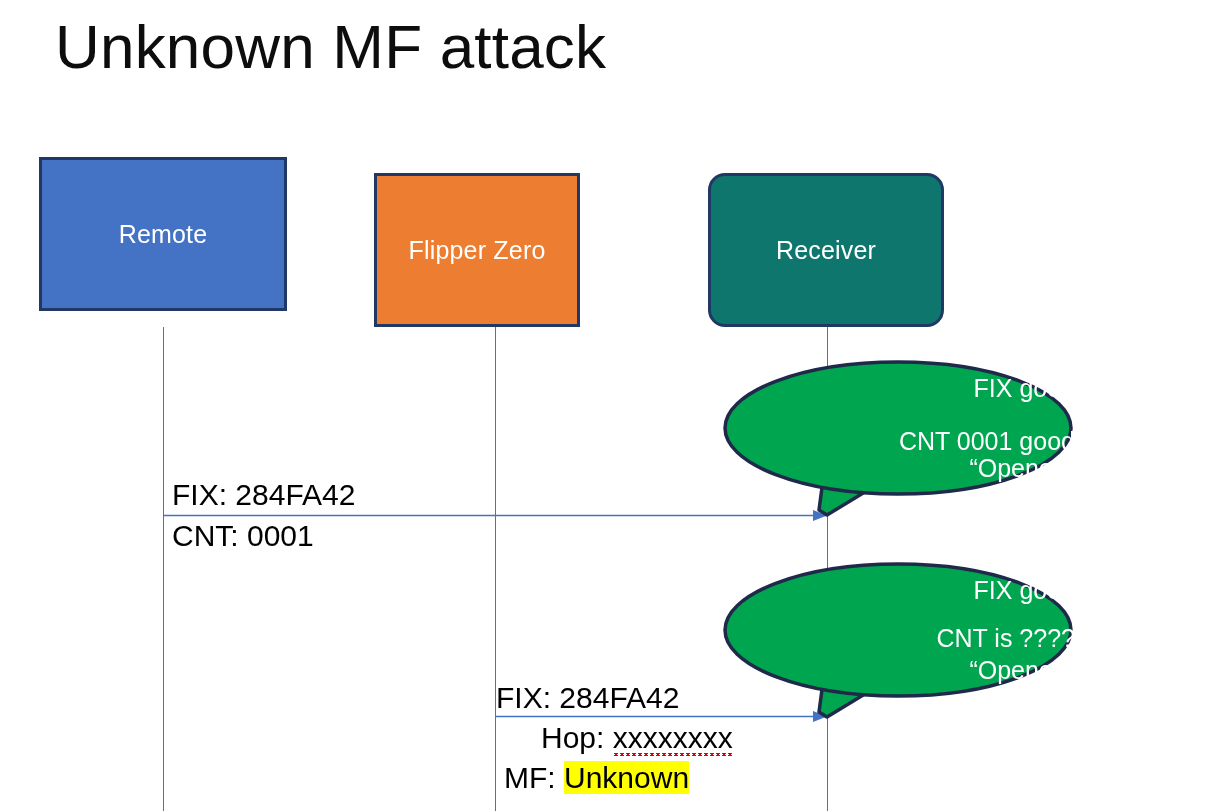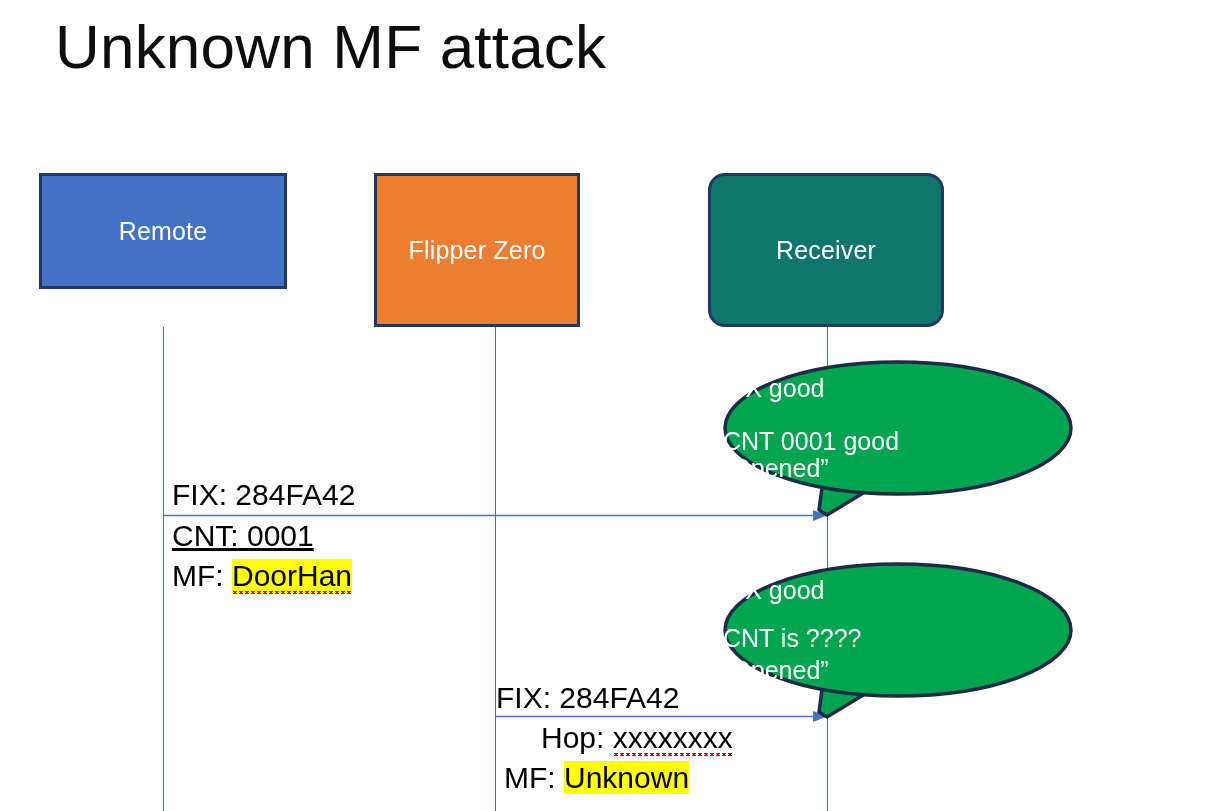--- a/index.html
+++ b/index.html
@@ -51,21 +51,21 @@
     box-sizing: border-box;
     border: 3px solid #1F3864;
     display: flex;
     align-items: center;
     justify-content: center;
     color: #ffffff;
     font-size: 25px;
     font-weight: 400;
     letter-spacing: 0.2px;
   }
-  #actor-remote  { left: 39px;  top: 173px; width: 248px; height: 116px; background: #4472C4; }
+  #actor-remote  { left: 39px;  top: 157px; width: 248px; height: 154px; background: #4472C4; }
   #actor-flipper { left: 374px; top: 173px; width: 206px; height: 154px; background: #ED7D31; }
   #actor-receiver{ left: 708px; top: 173px; width: 236px; height: 154px; background: #0f766e; border-radius: 17px; }
 
   
   .msg-arrow {
     position: absolute;
     height: 10px;
   }
   .msg-arrow svg { display: block; overflow: visible; }
 
@@ -92,21 +92,21 @@
 
   
   .callout {
     position: absolute;
   }
   .callout svg { display: block; overflow: visible; }
   .callout-text {
     position: absolute;
     left: 0;
     width: 100%;
-    text-align: left;
+    text-align: right;
     color: #ffffff;
     font-size: 25px;
     line-height: 40px;
     pointer-events: none;
   }
 </style>
 </head>
 <body>
 
 <div id="slide">
@@ -131,27 +131,24 @@
     <svg width="665" height="11" viewBox="0 0 665 11">
       <line x1="0" y1="5.5" x2="652" y2="5.5" stroke="#4472C4" stroke-width="1.6"></line>
       <polygon points="650,0 664,5.5 650,11" fill="#4472C4"></polygon>
     </svg>
   </div>
 
   <div class="msg-label" style="left:172px; top:475px;">
     <span>FIX: </span><span>284FA42</span>
   </div>
 
-  <div class="msg-label" style="left:172px; top:516px;text-decoration:underline;">
+  <div class="msg-label" style="left:172px; top:516px;">
     <span>CNT: </span><span>0001</span>
   </div>
 
-  <div class="msg-label" style="left:172px; top:556px;">
-    <span>MF: </span><span class="hl squiggle">DoorHan</span>
-  </div>
 
   <div class="msg-arrow" style="left:495px; top:711px; width:333px;">
     <svg width="333" height="11" viewBox="0 0 333 11">
       <line x1="0" y1="5.5" x2="320" y2="5.5" stroke="#4472C4" stroke-width="1.6"></line>
       <polygon points="318,0 332,5.5 318,11" fill="#4472C4"></polygon>
     </svg>
   </div>
 
   <div class="msg-label" style="left:496px; top:678px;">
     <span>FIX: </span><span>284FA42</span>

